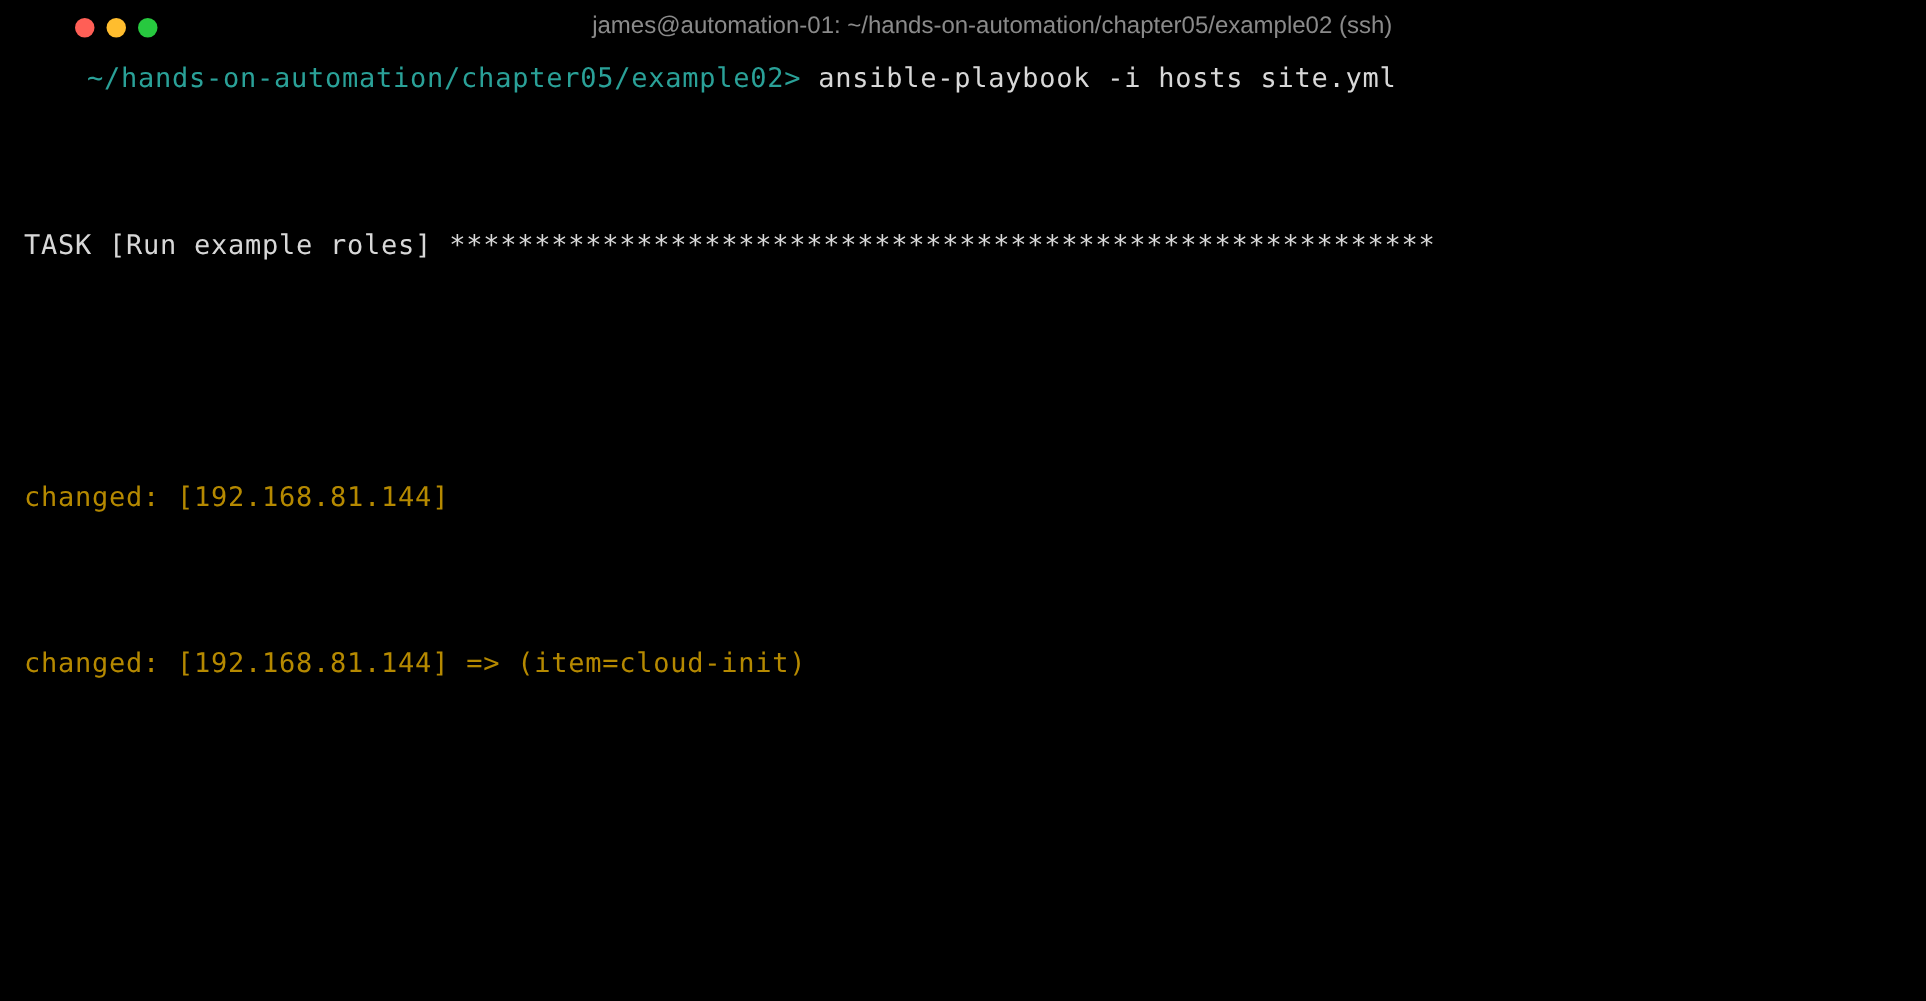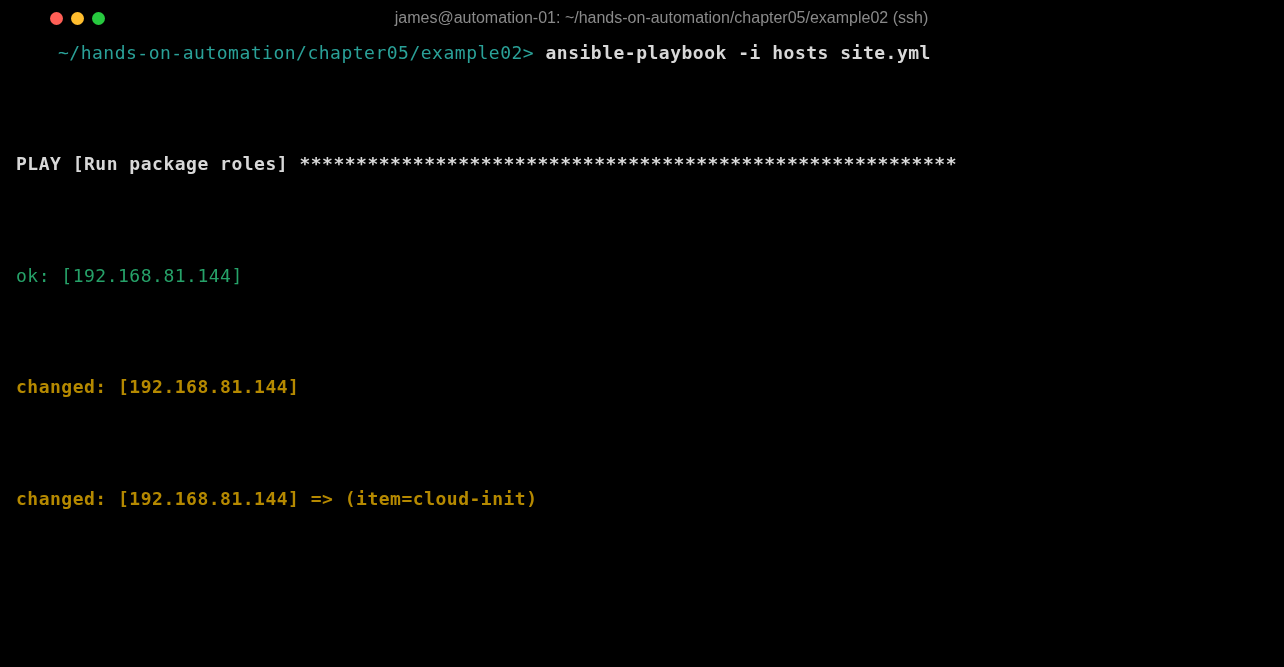--- a/index.html
+++ b/index.html
@@ -30,39 +30,38 @@
     text-align: center;
     font-size: 16px;
     color: #8a8a8a;
     font-family: -apple-system, "Helvetica Neue", Arial, sans-serif;
     letter-spacing: 0;
     padding-right: 60px;
   }
   .term { padding: 4px 16px 12px; white-space: pre; }
   .cyan   { color:#2aa198;margin-left:42px; }
   .green  { color:#26a269; }
-  .yellow { color:#b58900;font-weight:bold; }
-  .white  { color:#d8d8d8;font-weight:bold; }
+  .yellow { color:#b58900; }
+  .white  { color:#d8d8d8; }
   .row { display:block; }
 </style>
 </head>
 <body>
 
 <div class="titlebar">
   <div class="dot red"></div>
   <div class="dot yellow"></div>
   <div class="dot green"></div>
   <div class="title">james@automation-01: ~/hands-on-automation/chapter05/example02 (ssh)</div>
 </div>
 
 <div class="term"><span class="row"><span class="cyan">~/hands-on-automation/chapter05/example02&gt;</span><span class="white"> ansible-playbook -i hosts site.yml</span></span>
 <span class="row">&nbsp;</span>
-<span class="row white">PLAY [Run package roles] **********************************************************</span>
+<span class="row white">TASK [Run example roles] **********************************************************</span>
 <span class="row">&nbsp;</span>
-<span class="row green">ok: [192.168.81.144]</span>
 <span class="row">&nbsp;</span>
 <span class="row yellow">changed: [192.168.81.144]</span>
 <span class="row">&nbsp;</span>
 <span class="row yellow">changed: [192.168.81.144] =&gt; (item=cloud-init)</span>
 
 
 
 
 
 </div>

